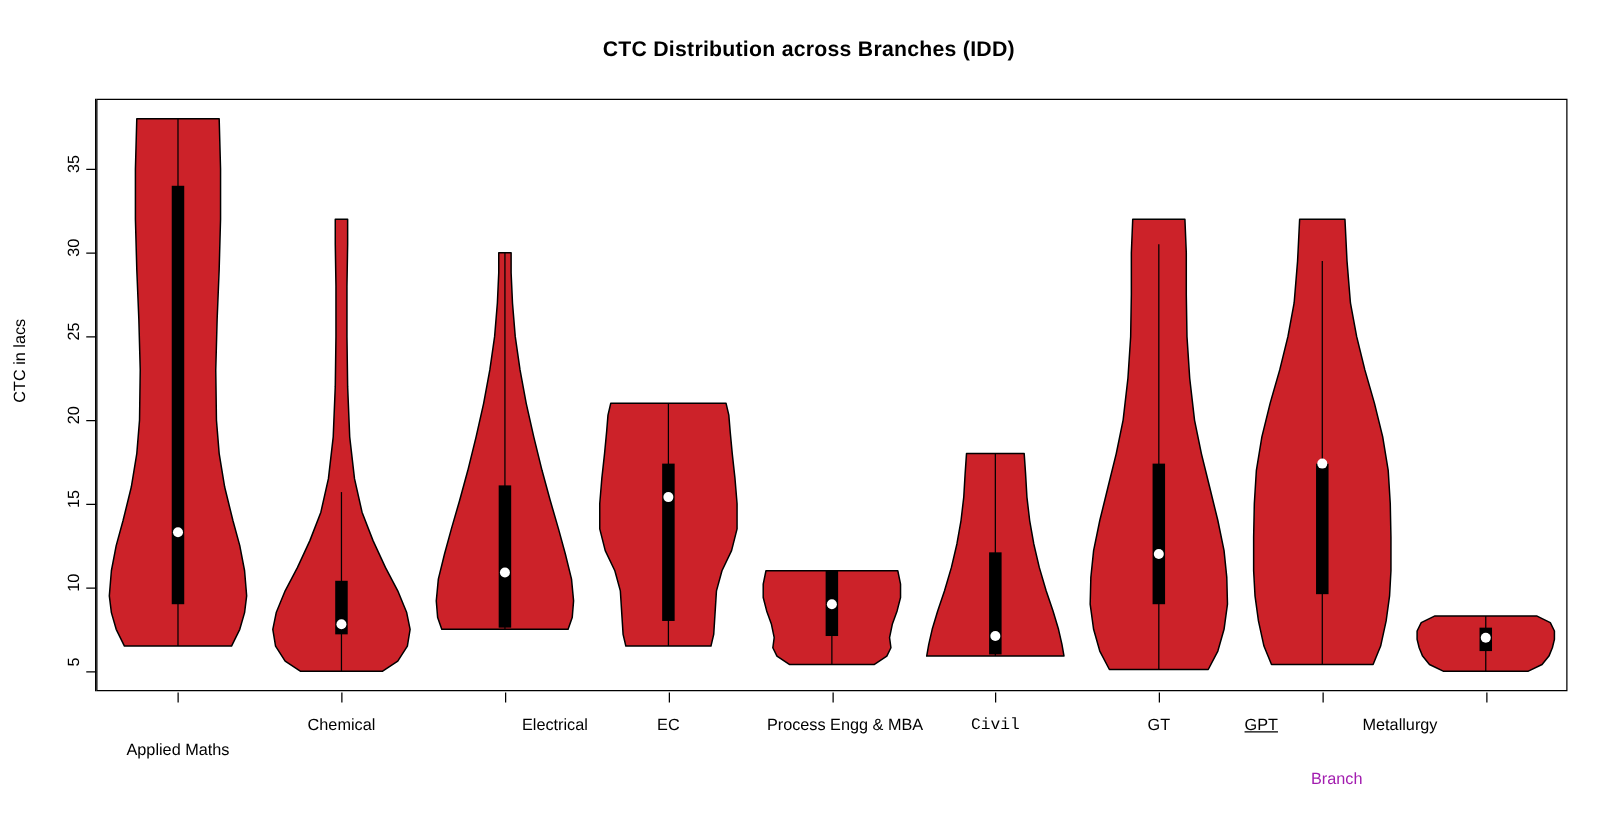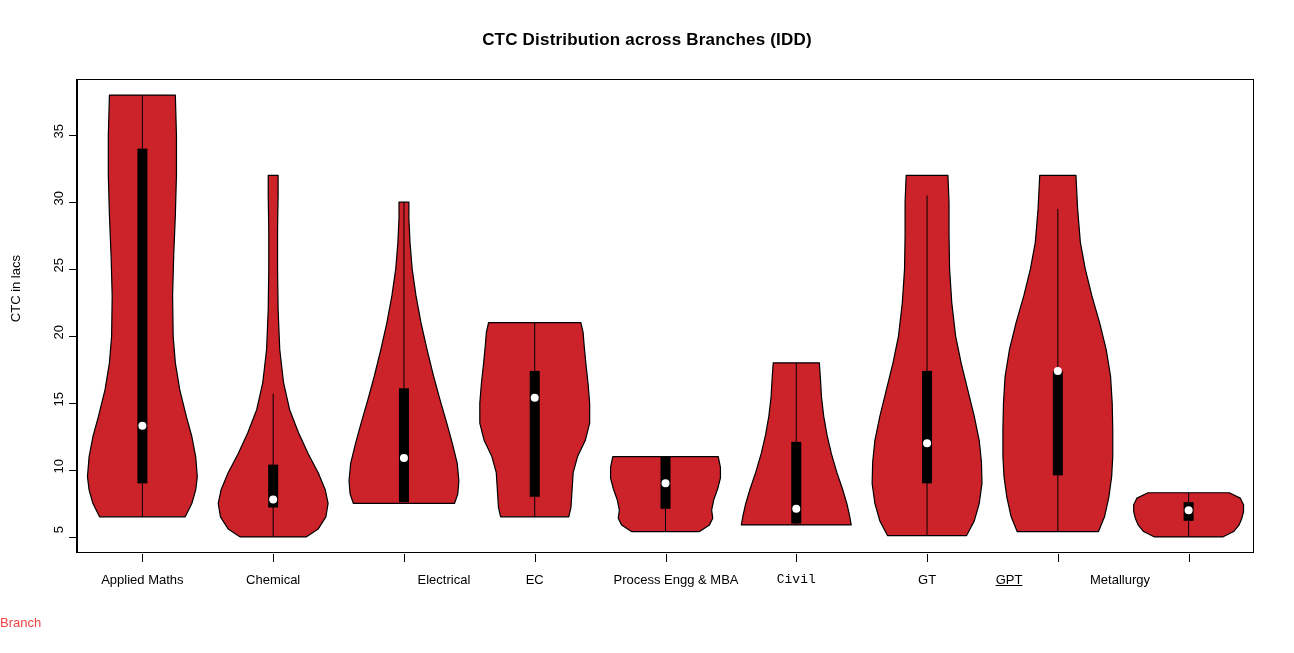--- a/index.html
+++ b/index.html
@@ -29,22 +29,22 @@
   #y-axis-line{position:absolute;left:76px;top:79px;width:1px;height:474px;background:#000;}
   #y-axis-title{
     position:absolute;left:8px;top:255px;font-size:13px;color:#000;
     writing-mode:vertical-rl;transform:rotate(180deg);white-space:nowrap;
   }
 
   
   .xtick-mark{position:absolute;top:554px;width:1px;height:8px;background:#000;}
   .xtick-label{position:absolute;top:572px;font-size:13px;color:#000;
     white-space:nowrap;transform:translateX(-50%);}
-  #x-axis-title{position:absolute;left:0;top:615px;width:1090px;text-align:left;
-    font-size:13px;color:#ef4444;}
+  #x-axis-title{position:absolute;left:0;top:615px;width:1090px;text-align:right;
+    font-size:13px;color:#a21caf;}
 </style>
 </head>
 <body>
 
 <div id="root">
 
   <div id="chart-title">CTC Distribution across Branches (IDD)</div>
 
   <div id="y-axis-title">CTC in lacs</div>
   <div id="y-axis">
@@ -122,21 +122,21 @@
           <rect x="1106.611111111111" y="423.1186440677966" width="10" height="18.745762711864415" fill="#000000"></rect>
           <circle cx="1111.611111111111" cy="431.1525423728814" r="4" fill="#FFFFFF"></circle>
         </g>
       </svg>
   </div>
 
   <div id="x-axis"></div>
   <div id="x-axis-title">Branch</div>
 
 <div class="xtick-mark" style="left: 142.389px;"></div>
-    <div class="xtick-label" style="left: 142.389px;">Applied Maths</div>
+    <div class="xtick-label" style="left: 142.389px; margin-top: 20px;">Applied Maths</div>
     <div class="xtick-mark" style="left: 273.167px;"></div>
     <div class="xtick-label" style="left: 273.167px;">Chemical</div>
     <div class="xtick-mark" style="left: 403.944px;"></div>
     <div class="xtick-label" style="left: 403.944px; margin-left: 40px;">Electrical</div>
     <div class="xtick-mark" style="left: 534.722px;"></div>
     <div class="xtick-label" style="left: 534.722px;">EC</div>
     <div class="xtick-mark" style="left: 665.5px;"></div>
     <div class="xtick-label" style="left: 676px;">Process Engg &amp; MBA</div>
     <div class="xtick-mark" style="left: 796.278px;"></div>
     <div class="xtick-label" style="left: 796.278px; font-family: Liberation Mono, monospace;">Civil</div>

